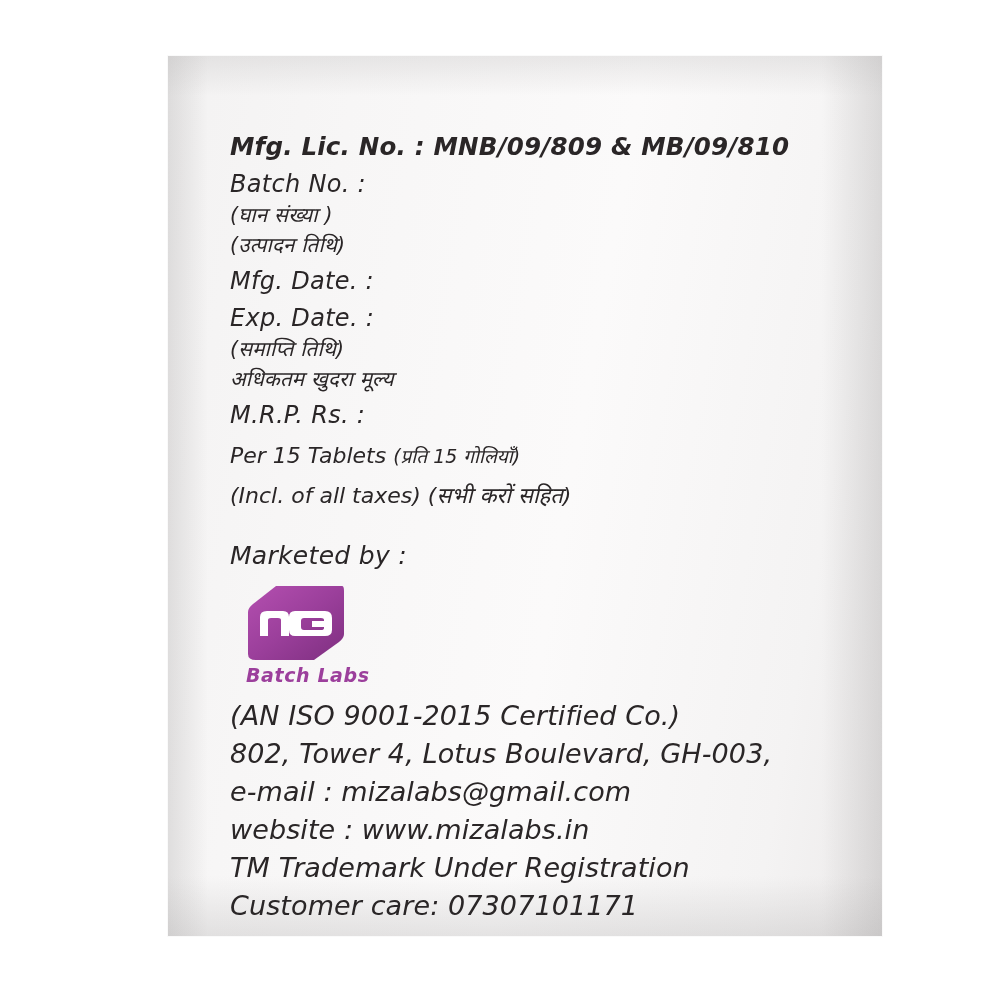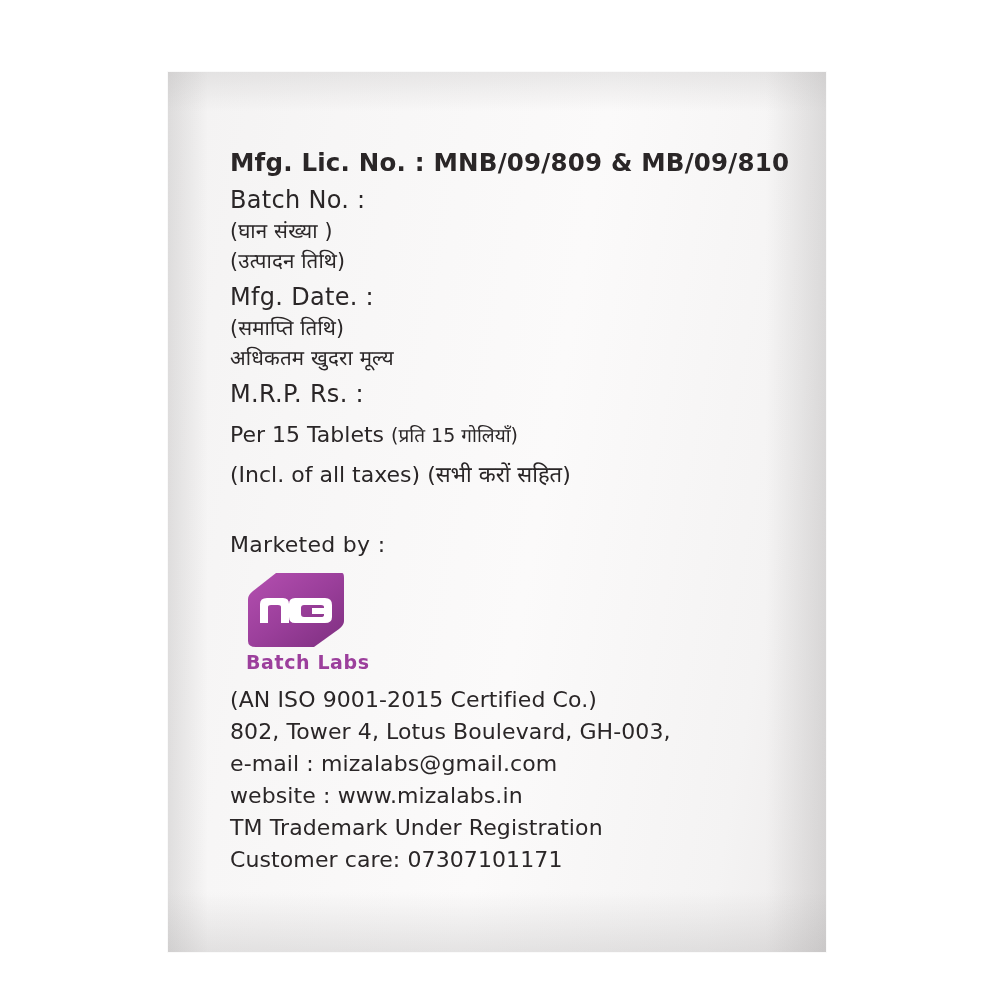--- a/index.html
+++ b/index.html
@@ -11,25 +11,26 @@
     height: 1000px;
     background: #ffffff;
     font-family: "DejaVu Sans", sans-serif;
     overflow: hidden;
   }
 
   
   #package-panel {
     position: absolute;
     left: 168px;
-    top: 72px;
-    width: 658px;
+    top: 56px;
+    width: 714px;
     height: 880px;
     background: linear-gradient(100deg, #f3f2f2 0%, #f7f6f6 22%, #fbfafa 55%, #f4f3f3 85%, #eceaea 100%);
     box-shadow: 0 0 0 1px rgba(0,0,0,0.02);
+    font-style: italic;
   }
   
   #panel-shade-left {
     position: absolute;
     left: 0; top: 0;
     width: 40px; height: 100%;
     background: linear-gradient(90deg, rgba(180,178,178,0.35), rgba(180,178,178,0));
   }
   #panel-shade-right {
     position: absolute;
@@ -86,22 +87,22 @@
   }
   .note .hi {
     font-size: 19px;
   }
   .note-2 {
     font-size: 22px;
     margin-top: 10px;
   }
 
   .marketed {
-    font-size: 22px;
-    margin-top: 44px;
+    font-size: 25px;
+    margin-top: 32px;
     letter-spacing: 0.3px;
   }
 
   
   #brand-logo {
     position: relative;
     margin-top: 14px;
     margin-left: 16px;
     width: 230px;
     height: 110px;
@@ -118,21 +119,21 @@
     left: 0;
     top: 80px;
     font-size: 19px;
     font-weight: 700;
     color: #9c3f9c;
     letter-spacing: 0.6px;
     font-family: "DejaVu Sans", sans-serif;
   }
 
   .addr {
-    font-size: 22px;
+    font-size: 27px;
     letter-spacing: 0.1px;
     margin-top: 7px;
   }
   #addr-block {
     margin-top: 6px;
   }
   #addr-block .addr:first-child {
     margin-top: 0;
   }
 </style>
@@ -148,20 +149,21 @@
   <div id="label-content">
 
     <div class="line mfg-lic">Mfg. Lic. No. : MNB/09/809 &amp; MB/09/810</div>
 
     <div class="line field">Batch No.  :</div>
     <div class="line field-hi">(घान संख्या )</div>
 
     <div class="line field-hi">(उत्पादन तिथि)</div>
     <div class="line field">Mfg. Date.  :</div>
 
+    <div class="line field">Exp. Date.  :</div>
     <div class="line field-hi">(समाप्ति तिथि)</div>
 
     <div class="line field-hi">अधिकतम खुदरा मूल्य</div>
     <div class="line field">M.R.P. Rs.  :</div>
 
     <div class="line note">
       <span>Per 15 Tablets</span>
       <span class="hi">(प्रति 15 गोलियाँ)</span>
     </div>
 

